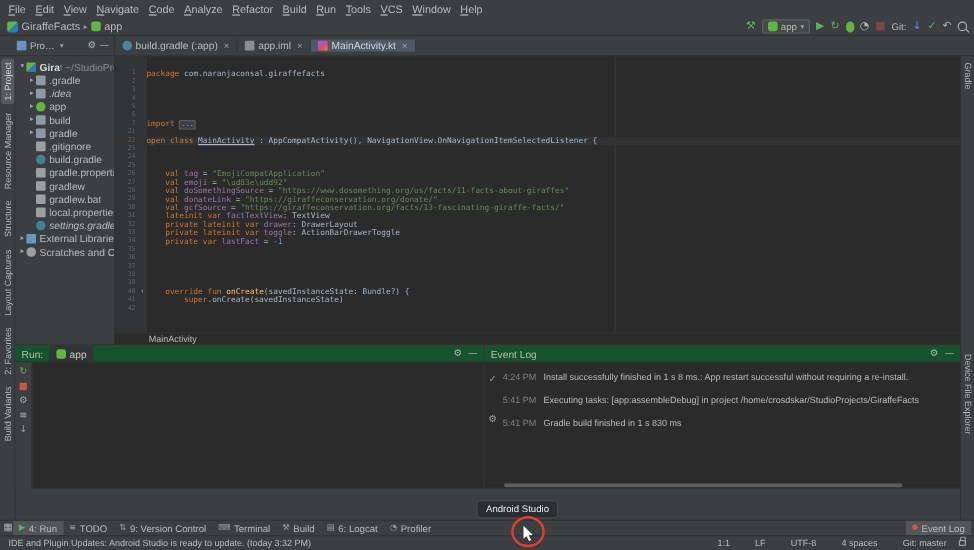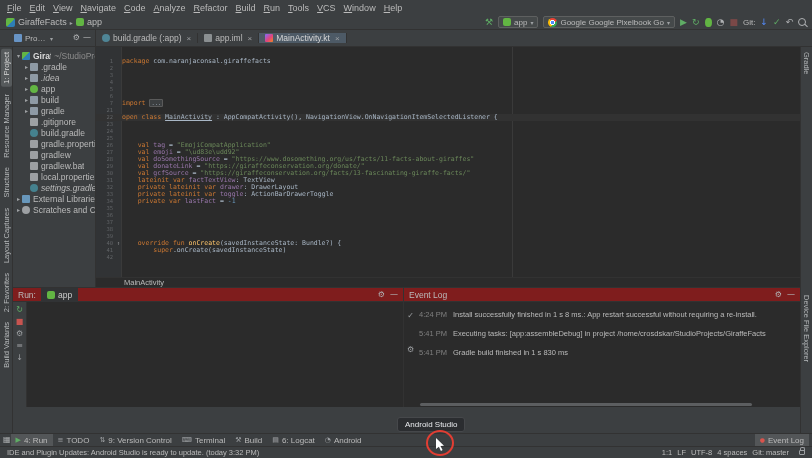--- a/index.html
+++ b/index.html
@@ -82,21 +82,21 @@
   .cl{white-space:pre;color:#a9b7c6;position:relative;z-index:1}
   .tk-kw{color:#cc7832}.tk-str{color:#6a8759}.tk-pl{color:#a9b7c6}
   .tk-prop{color:#9876aa;}
   .tk-cls{color:#a9b7c6;text-decoration:underline}
   .tk-fn{color:#ffc66b}.tk-num{color:#6897bb}
   .tk-fold{background:#3c3f41;border:1px solid #5a5a5a;border-radius:1px;color:#a9b7c6;font-size:5.5px;padding:0 1px}
   .crumb-bar{height:10px;flex:none;border-top:1px solid #323232;display:flex;align-items:center;padding-left:28px;font-size:7.5px;color:#bbb;background:#2b2b2b}
 
   
   .bottomrow{height:120px;display:flex;min-height:0;border-top:1px solid #323232}
-  .panel-head{height:14px;flex:none;display:flex;align-items:center;gap:5px;font-size:8.5px;padding:0 5px;background:#7f1d1d;border-bottom:1px solid #323232}
+  .panel-head{height:14px;flex:none;display:flex;align-items:center;gap:5px;font-size:8.5px;padding:0 5px;background:#14532d;border-bottom:1px solid #323232}
   .run-panel{width:391px;flex:none;display:flex;flex-direction:column;border-right:1px solid #323232;background:#3c3f41}
   .run-tab{display:flex;align-items:center;gap:3px;background:#313335;height:14px;padding:0 6px;font-size:8.5px;color:#ccc}
   .run-body{flex:1;display:flex;min-height:0}
   .run-strip{width:14px;flex:none;background:#3c3f41;border-right:1px solid #323232;display:flex;flex-direction:column;align-items:center;gap:4px;padding-top:4px}
   .rs-ic{font-family:"DejaVu Sans",sans-serif;font-size:8px;color:#9da0a3;line-height:1}
   .rs-ic.green{color:#5fad65}.rs-ic.red{color:#c75450}
   .console{flex:1;background:#2b2b2b}
   .el-panel{flex:1;display:flex;flex-direction:column;min-width:0;background:#3c3f41}
   .el-body{flex:1;display:flex;min-height:0;background:#2b2b2b}
   .el-strip{width:13px;flex:none;display:flex;flex-direction:column;align-items:center;gap:26px;padding-top:10px}
@@ -112,21 +112,21 @@
   .twb-group{display:flex;align-items:stretch}
   .twb{display:flex;align-items:center;gap:3px;padding:0 5px;color:#bbb;white-space:nowrap}
   .twb.active{background:rgba(255,255,255,.12)}
   .twbi{font-family:"DejaVu Sans",sans-serif;font-size:7px;color:#9da0a3;line-height:1}
   .twbi-run{color:#5fad65}.twbi-dot{color:#d9544d;font-size:6px}
   .tws{align-self:center}
 
   
   .statusbar{height:12px;flex:none;display:flex;align-items:center;background:#3c3f41;border-top:1px solid #323232;font-size:7.5px;padding:0 7px;gap:8px}
   .sb-msg{flex:1;white-space:nowrap;overflow:hidden}
-  .sb-segs{display:flex;gap:5px;white-space:nowrap}
+  .sb-segs{display:flex;gap:21px;white-space:nowrap}
   .lock{width:6px;height:5px;border:1px solid #9da0a3;border-radius:1px;position:relative;margin-left:2px;flex:none}
   .lock::before{content:"";position:absolute;width:3px;height:3px;border:1px solid #9da0a3;border-bottom:none;border-radius:2px 2px 0 0;top:-4px;left:0}
 
   
   .shelf{height:26px;flex:none;background:#202124;position:relative;display:flex;align-items:center}
   .shelf-center{position:absolute;left:50%;top:50%;transform:translate(-50%,-50%);display:flex;align-items:center;gap:14px}
   .chrome-ic{width:19px;height:19px;border-radius:50%;
     background:radial-gradient(circle,#4e8cf7 0 29%,#fff 30% 40%,transparent 41%),conic-gradient(from -45deg,#ea4335 0 120deg,#34a853 120deg 240deg,#fbbc05 240deg 360deg)}
   .files-ic{width:18px;height:14px;border-radius:2px;background:#5294f7;position:relative;margin-top:3px}
   .files-ic::before{content:"";position:absolute;top:-3px;left:0;width:8px;height:4px;border-radius:2px 2px 0 0;background:#5294f7}
@@ -174,25 +174,20 @@
       <span class="ic-android-sm"></span>
       <span>app</span>
     </div>
     <div class="tb-spacer"></div>
     <span class="tbi green">⚒</span>
     <div class="dd">
       <span class="ic-android-sm"></span>
       <span>app</span>
       <span class="chev">▾</span>
     </div>
-    <div class="dd">
-      <span class="ic-device"></span>
-      <span>Google Google Pixelbook Go</span>
-      <span class="chev">▾</span>
-    </div>
     <span class="tbi green">▶</span>
     <span class="tbi green">↻</span>
     <span class="bug"></span>
     <span class="tbi">◔</span>
     <span class="tbi red dim">■</span>
     <span class="gitlabel">Git:</span>
     <span class="tbi blue">↓</span>
     <span class="tbi green">✓</span>
     <span class="tbi">↶</span>
     <span class="mag"></span>
@@ -551,21 +546,21 @@
         <div class="twb">
           <span class="twbi twbi-build">⚒</span>
           <span>Build</span>
         </div>
         <div class="twb">
           <span class="twbi twbi-logcat">▤</span>
           <span>6: Logcat</span>
         </div>
         <div class="twb">
           <span class="twbi twbi-profiler">◔</span>
-          <span>Android</span>
+          <span>Profiler</span>
         </div>
       </div>
     <div class="ph-sp"></div>
     <div class="twb-group" id="twb-right">
         <div class="twb active">
           <span class="twbi twbi-dot">●</span>
           <span>Event Log</span>
         </div>
       </div>
   </div>

